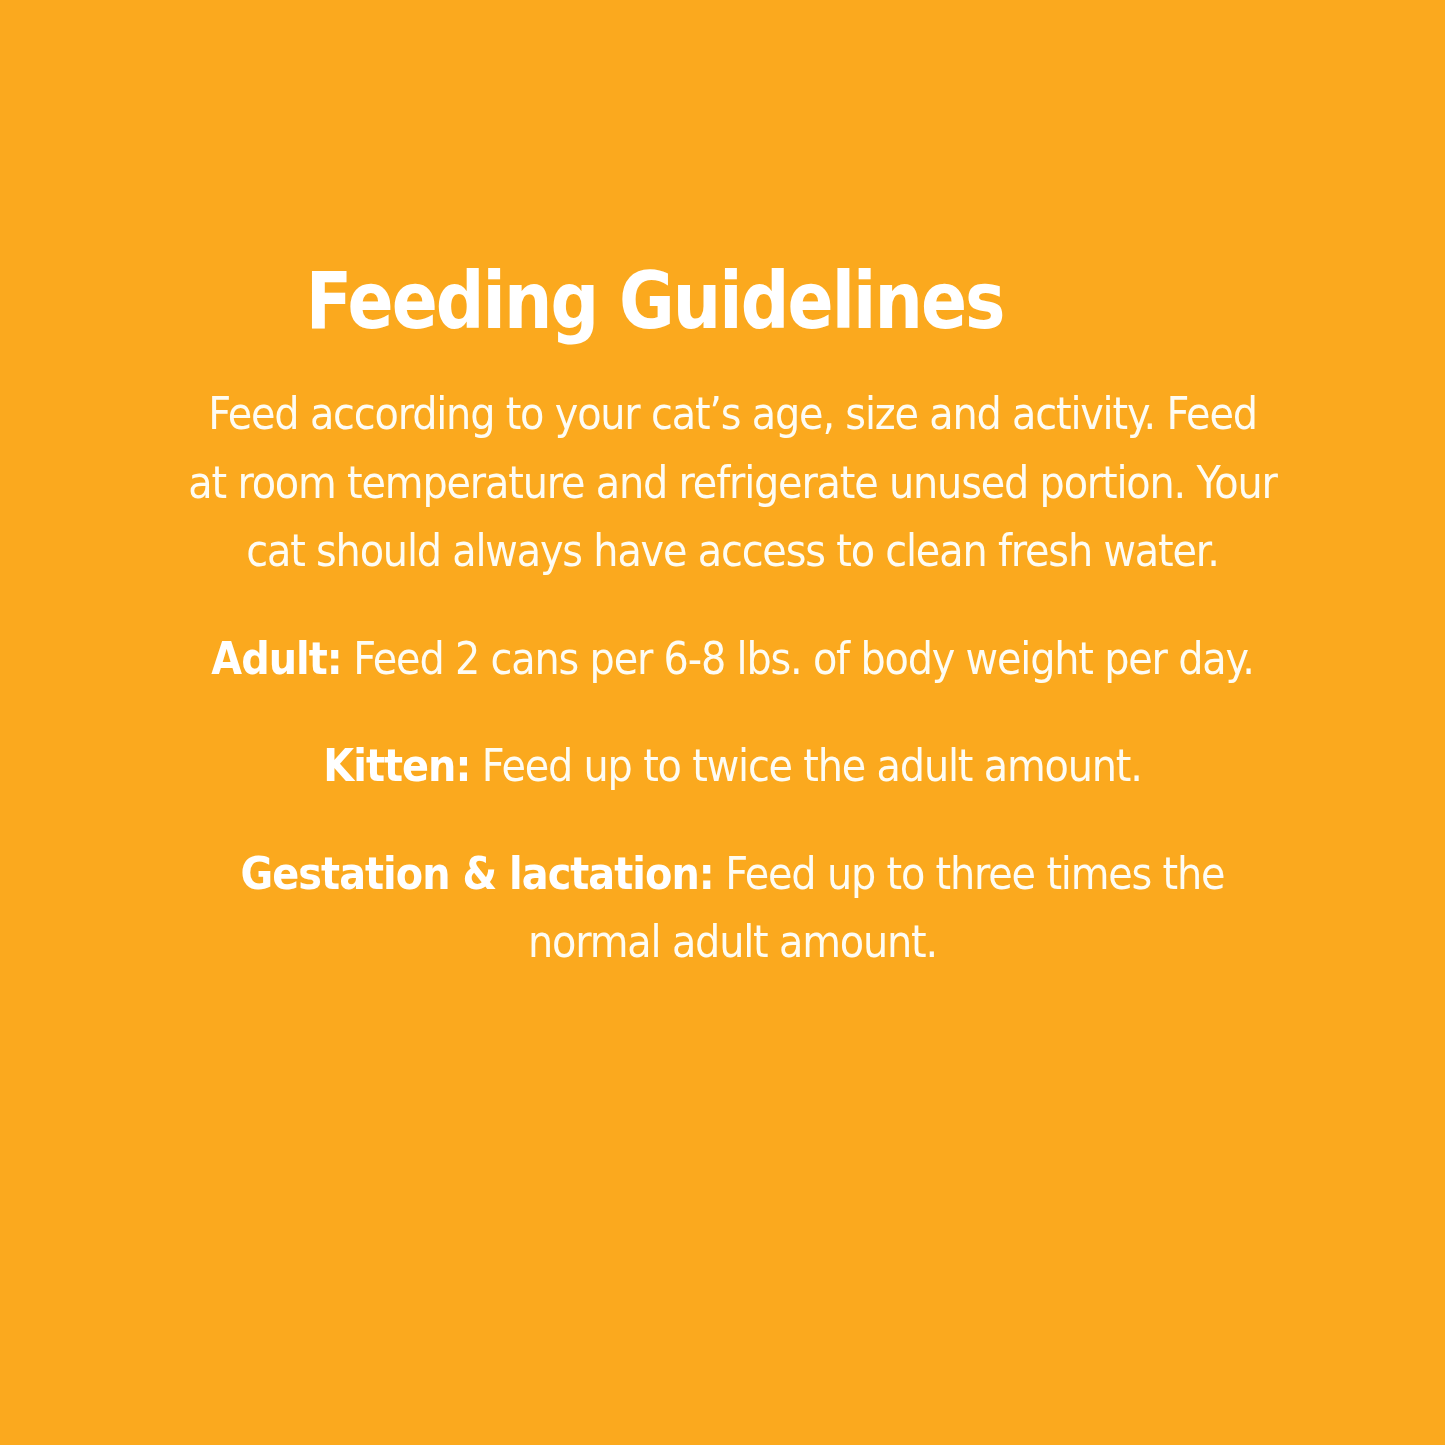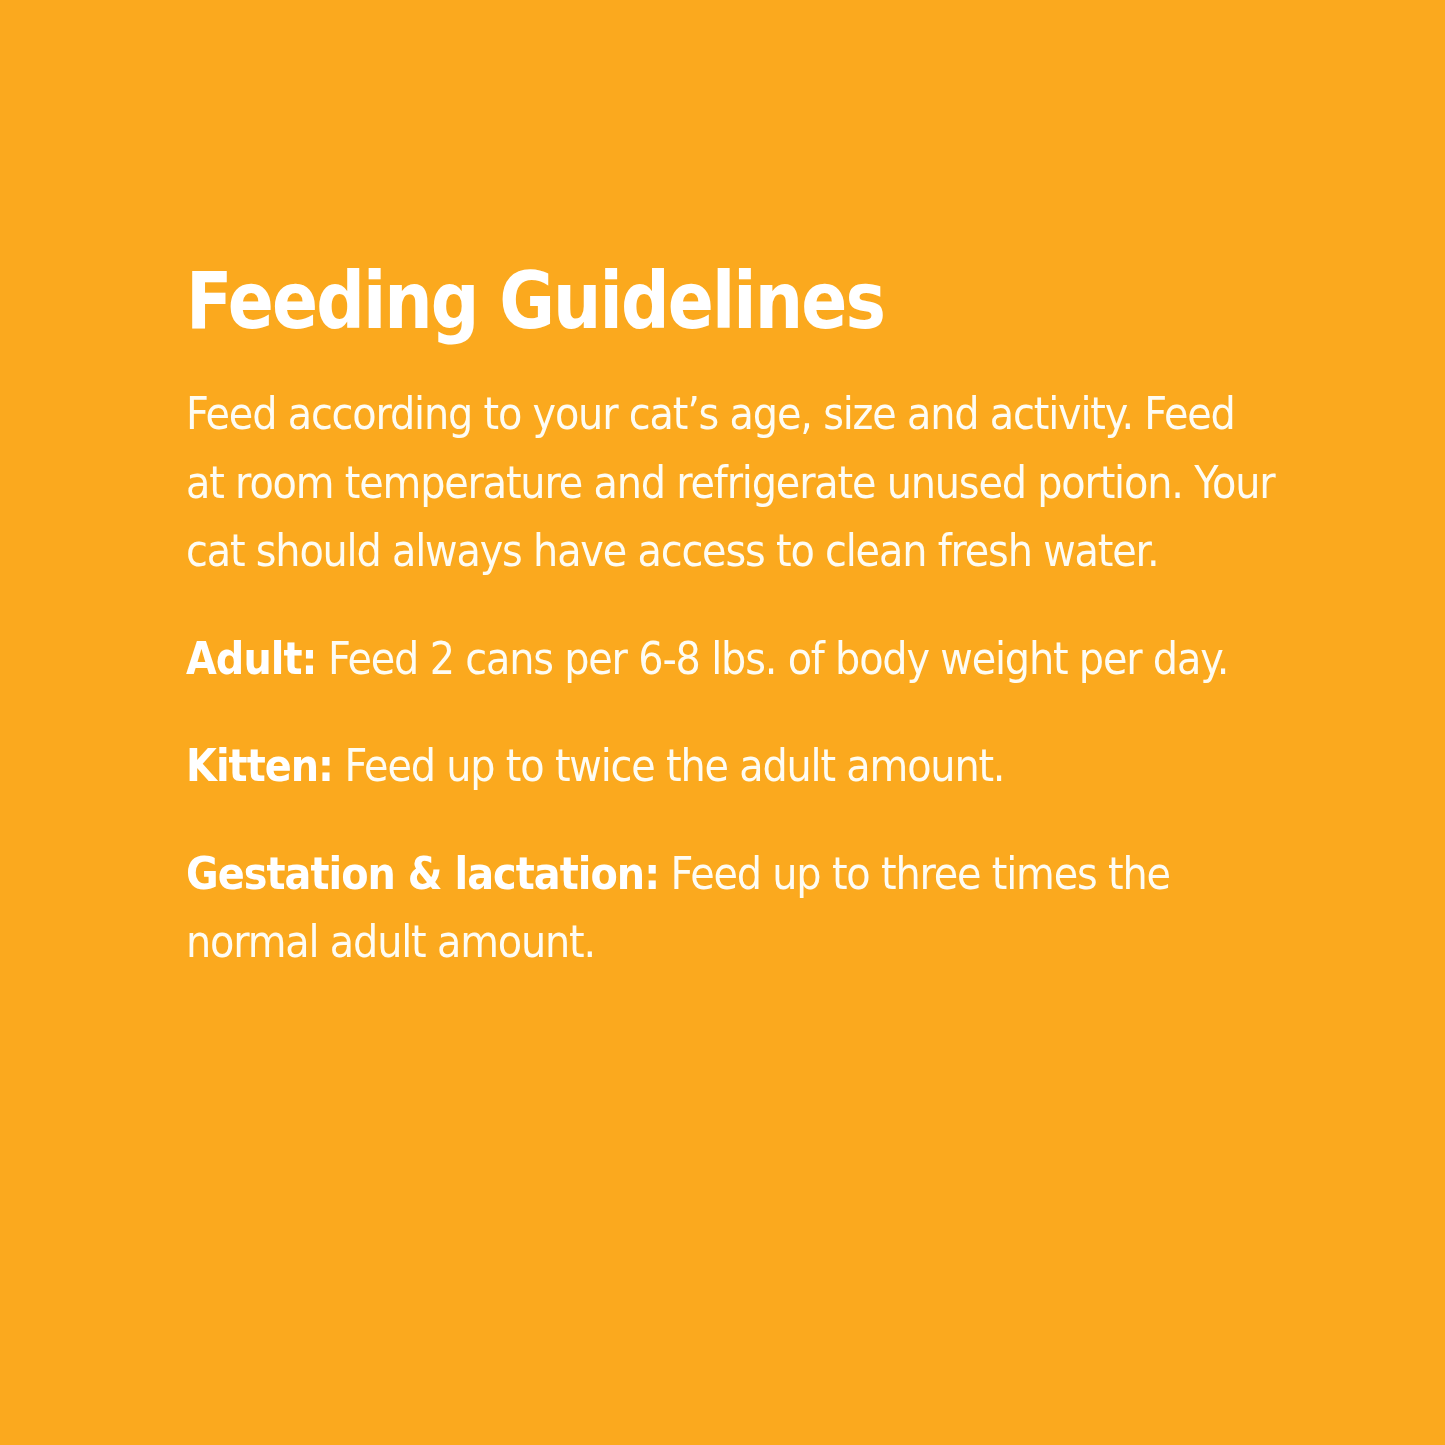--- a/index.html
+++ b/index.html
@@ -18,20 +18,21 @@
     background: #FBA91E;
     overflow: hidden;
     box-sizing: border-box;
   }
 
   .content {
     position: absolute;
     left: 186px;
     top: 258px;
     width: 1090px;
+    text-align: center;
   }
 
   .panel-title {
     font-family: "DejaVu Sans", sans-serif;
     font-weight: 700;
     font-size: 79px;
     line-height: 86px;
     letter-spacing: -2.2px;
     color: #FFFFFF;
     margin: 0 0 36px 0;

